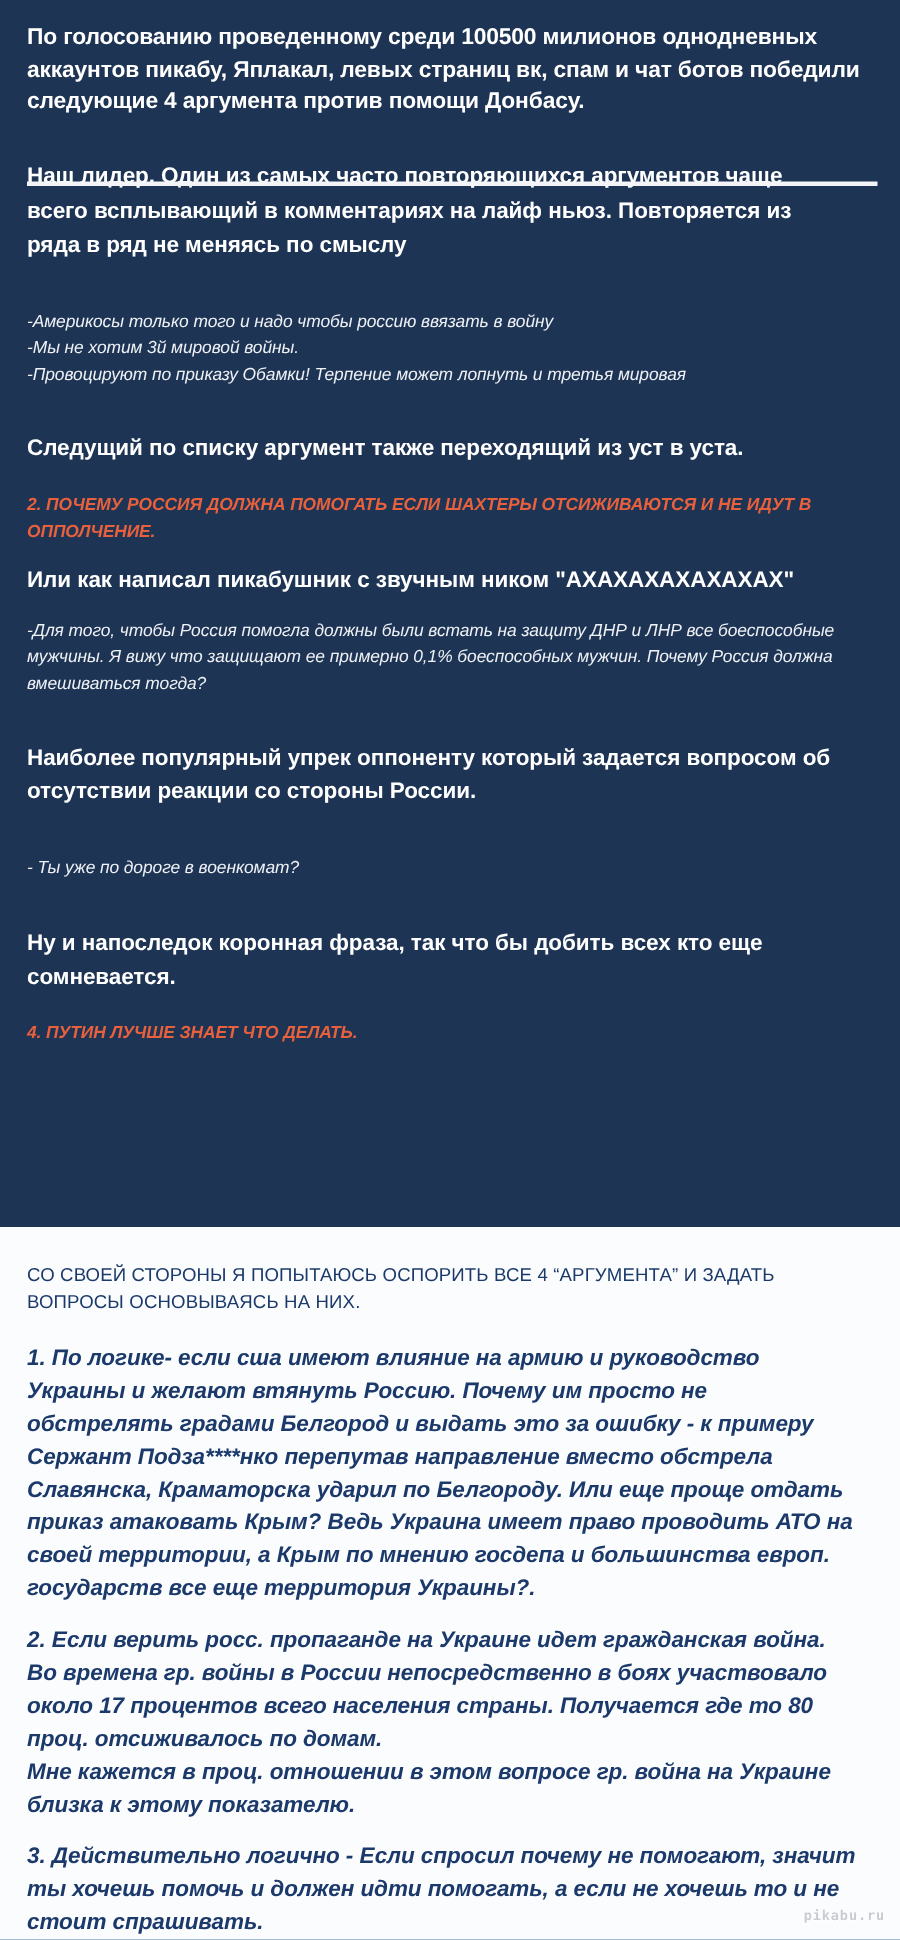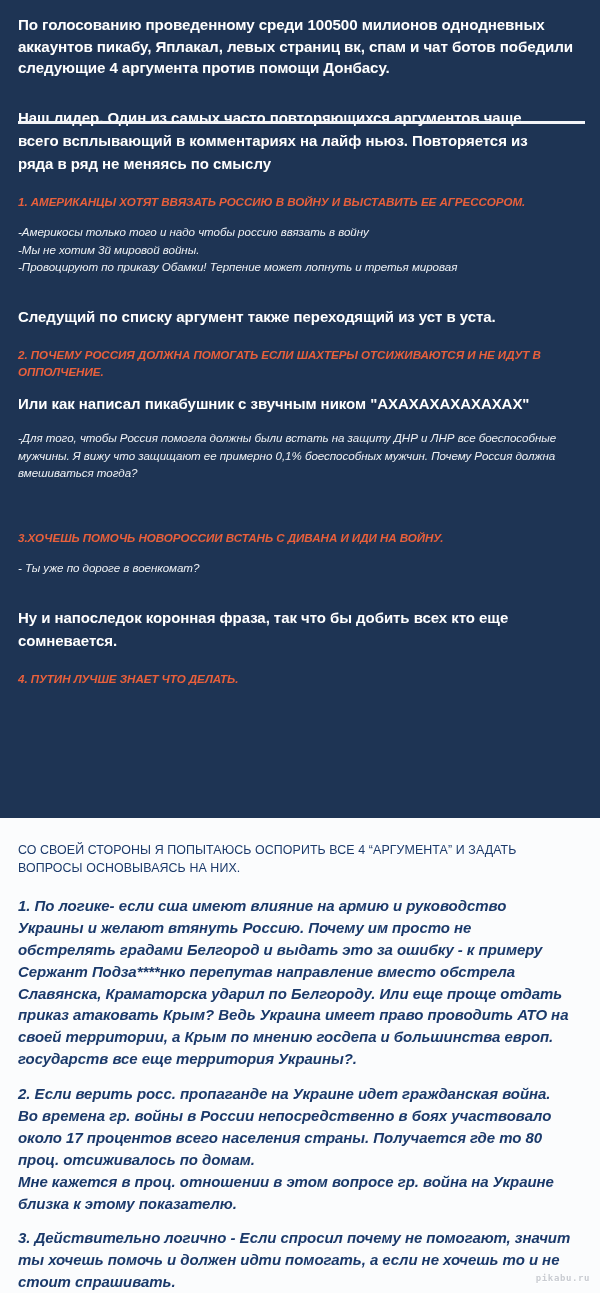--- a/index.html
+++ b/index.html
@@ -145,21 +145,20 @@
 
     <div class="headline">По голосованию проведенному среди 100500 милионов однодневных аккаунтов пикабу, Яплакал, левых страниц вк, спам и чат ботов победили следующие 4 аргумента против помощи Донбасу.</div>
 
     <div class="divider"></div>
 
     <div style="height:28px"></div>
 
     <div class="blk">
       <div class="lead">Наш лидер. Один из самых часто повторяющихся аргументов  чаще всего всплывающий в комментариях на лайф ньюз. Повторяется из ряда в ряд не меняясь по смыслу</div>
       <div class="sp-lg"></div>
-      <div class="arg">1. АМЕРИКАНЦЫ ХОТЯТ ВВЯЗАТЬ РОССИЮ В ВОЙНУ И ВЫСТАВИТЬ ЕЕ АГРЕССОРОМ.</div>
       <div class="sp-md"></div>
       <div class="quote" style="white-space:pre-line">-Америкосы только того и надо чтобы россию ввязать в войну
 -Мы не хотим 3й мировой войны.
 -Провоцируют по приказу Обамки! Терпение может лопнуть и третья мировая</div>
     </div>
 
     <div style="height:30px"></div>
 
     <div class="blk">
       <div class="lead">Следущий по списку аргумент также переходящий из уст в уста.</div>
@@ -167,22 +166,22 @@
       <div class="arg">2. ПОЧЕМУ РОССИЯ ДОЛЖНА ПОМОГАТЬ ЕСЛИ ШАХТЕРЫ ОТСИЖИВАЮТСЯ И НЕ ИДУТ В ОППОЛЧЕНИЕ.</div>
       <div class="sp-md"></div>
       <div class="lead">Или как написал пикабушник с звучным ником "АХАХАХАХАХАХАХ"</div>
       <div class="sp-md"></div>
       <div class="quote" style="white-space:pre-line">-Для того, чтобы Россия помогла должны были встать на защиту ДНР и ЛНР все боеспособные мужчины. Я вижу что защищают ее примерно 0,1% боеспособных мужчин. Почему Россия должна вмешиваться тогда?</div>
     </div>
 
     <div style="height:30px"></div>
 
     <div class="blk">
-      <div class="sp-lg"></div>
-      <div class="arg">3.ХОЧЕШЬ ПОМОЧЬ НОВОРОССИИ ВСТАНЬ С ДИВАНА И ИДИ НА ВОЙНУ.</div>
+      <div class="lead">Наиболее популярный упрек оппоненту который задается вопросом об отсутствии реакции со стороны России.</div>
+      <div class="sp-lg"></div>
       <div class="sp-md"></div>
       <div class="quote" style="white-space:pre-line">- Ты уже по дороге в военкомат?</div>
     </div>
 
     <div style="height:30px"></div>
 
     <div class="blk">
       <div class="lead">Ну и напоследок коронная фраза, так что бы добить всех кто еще сомневается.</div>
       <div class="sp-lg"></div>
       <div class="arg">4. ПУТИН ЛУЧШЕ ЗНАЕТ ЧТО ДЕЛАТЬ.</div>

